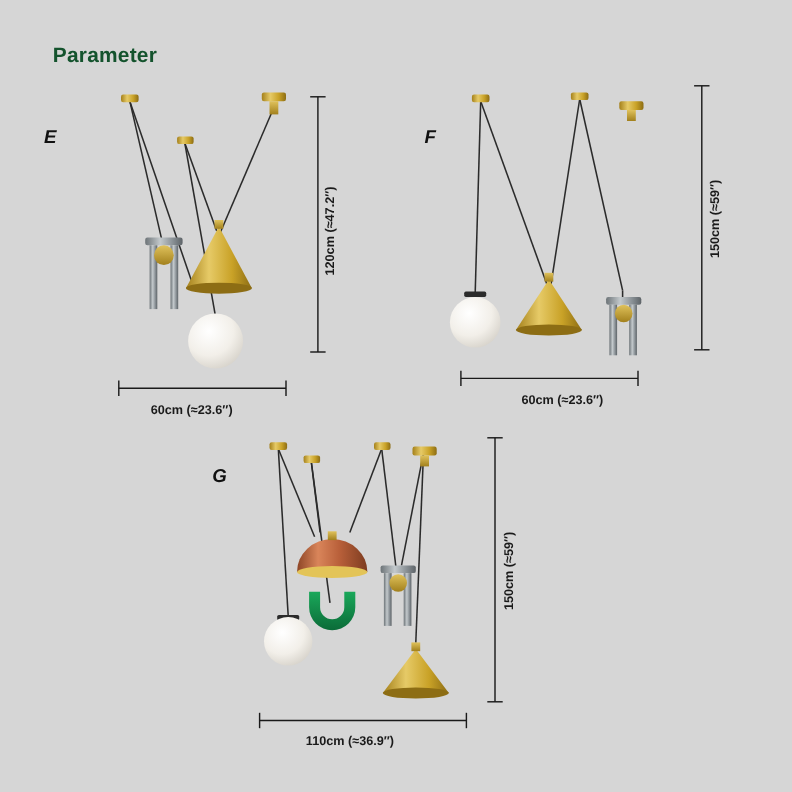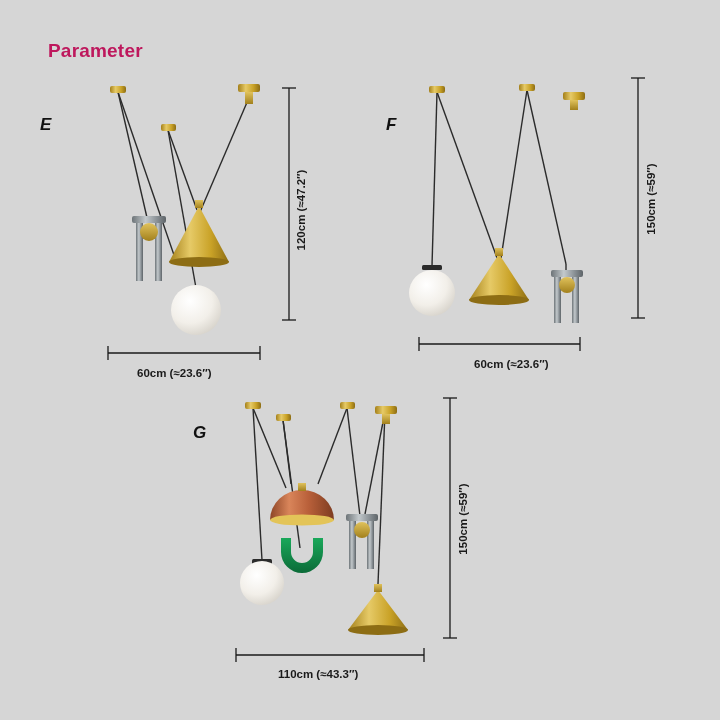--- a/index.html
+++ b/index.html
@@ -5,21 +5,21 @@
   html,body{margin:0;padding:0;}
   body{
     width:720px;height:720px;
     background:#d6d6d6;
     font-family:"Liberation Sans", sans-serif;
     position:relative;
     overflow:hidden;
   }
   .page-title{
     position:absolute;left:48px;top:40px;
-    font-size:19px;font-weight:bold;color:#be185d;
+    font-size:19px;font-weight:bold;color:#14532d;
     letter-spacing:0.2px;
   }
   .variant-label{
     position:absolute;
     font-style:italic;font-weight:bold;font-size:17px;color:#111;
   }
   .dim-text{
     position:absolute;
     font-size:11.5px;color:#1a1a1a;font-weight:bold;
     white-space:nowrap;
@@ -39,21 +39,21 @@
 <div class="variant-label" style="left:40px;top:115px;">E</div>
 <div class="variant-label" style="left:386px;top:115px;">F</div>
 <div class="variant-label" style="left:193px;top:423px;">G</div>
 
 <div class="dim-text" style="left:137px;top:367px;">60cm (≈23.6″)</div>
 <div class="dim-text dim-vert" style="left:246px;top:204px;width:110px;text-align:center;">120cm (≈47.2″)</div>
 
 <div class="dim-text" style="left:474px;top:358px;">60cm (≈23.6″)</div>
 <div class="dim-text dim-vert" style="left:596px;top:193px;width:110px;text-align:center;">150cm (≈59″)</div>
 
-<div class="dim-text" style="left:278px;top:668px;">110cm (≈43.3″)</div>
+<div class="dim-text" style="left:278px;top:668px;">110cm (≈36.9″)</div>
 <div class="dim-text dim-vert" style="left:408px;top:513px;width:110px;text-align:center;">150cm (≈59″)</div>
 
 <svg width="720" height="720" viewBox="0 0 720 720">
   <defs>
     <linearGradient id="brassGrad" x1="0" y1="0" x2="1" y2="0">
       <stop offset="0%" stop-color="#a4801a"></stop>
       <stop offset="35%" stop-color="#e6ca67"></stop>
       <stop offset="70%" stop-color="#c9a227"></stop>
       <stop offset="100%" stop-color="#8d6d14"></stop>
     </linearGradient>

